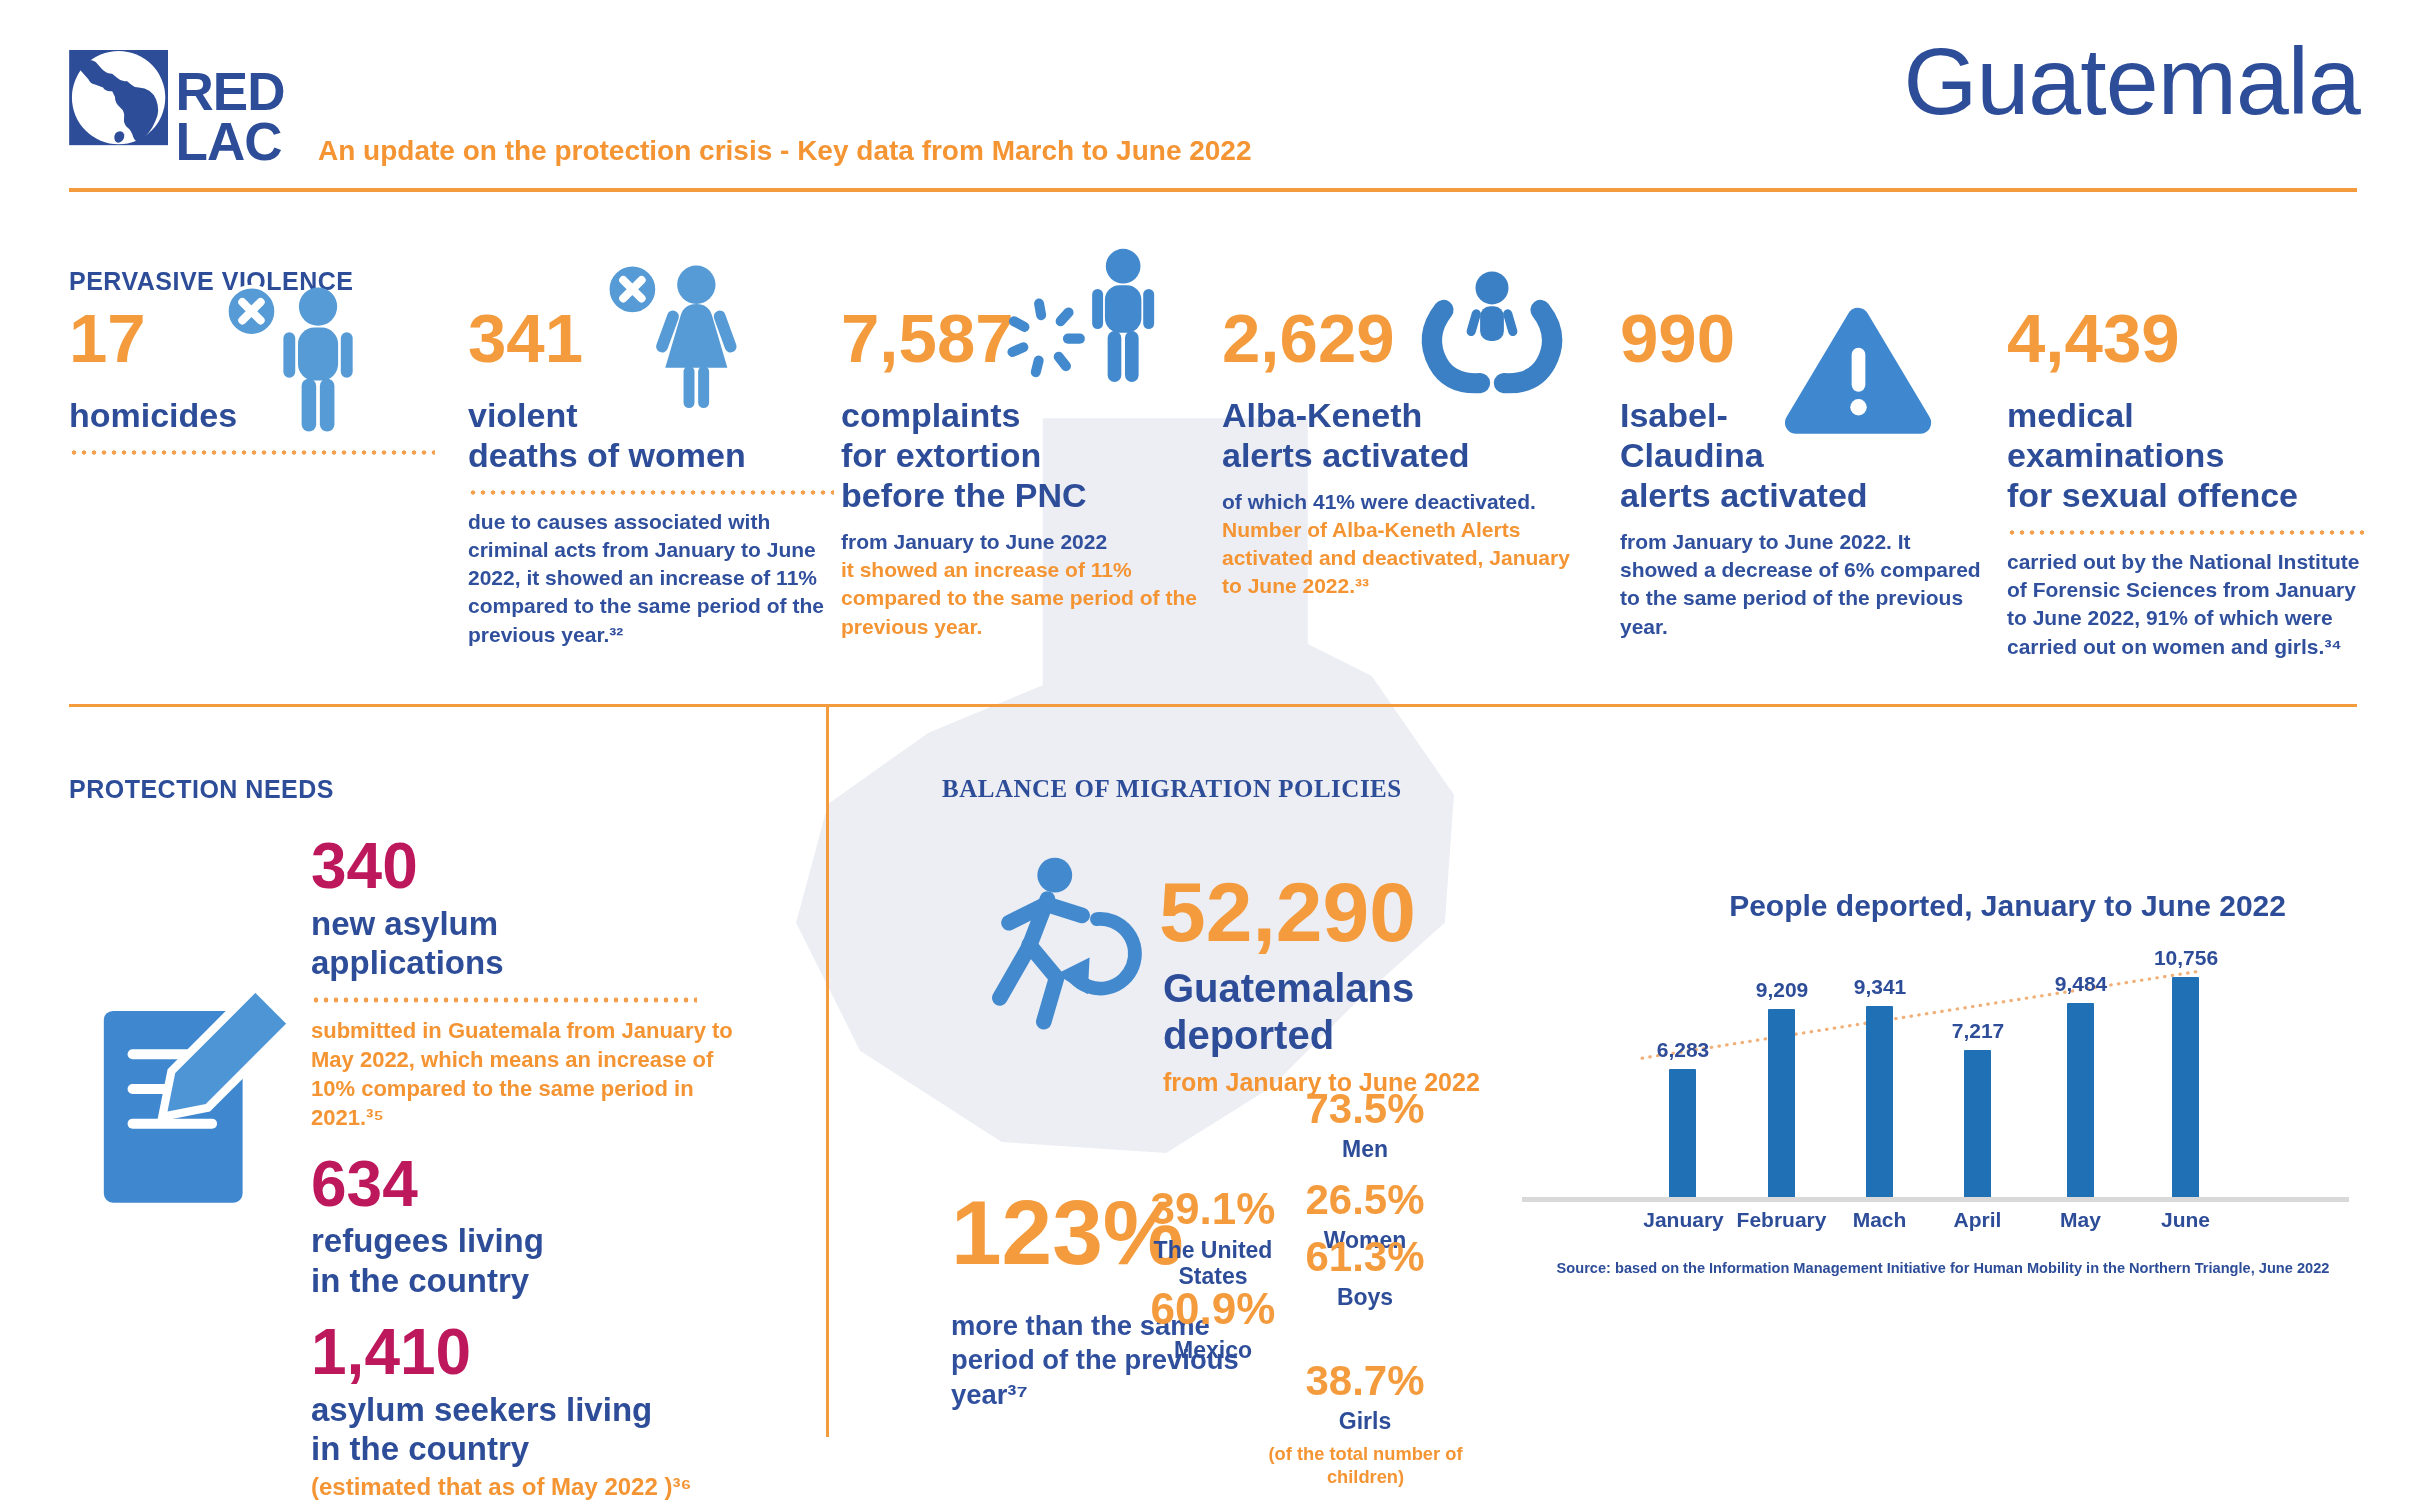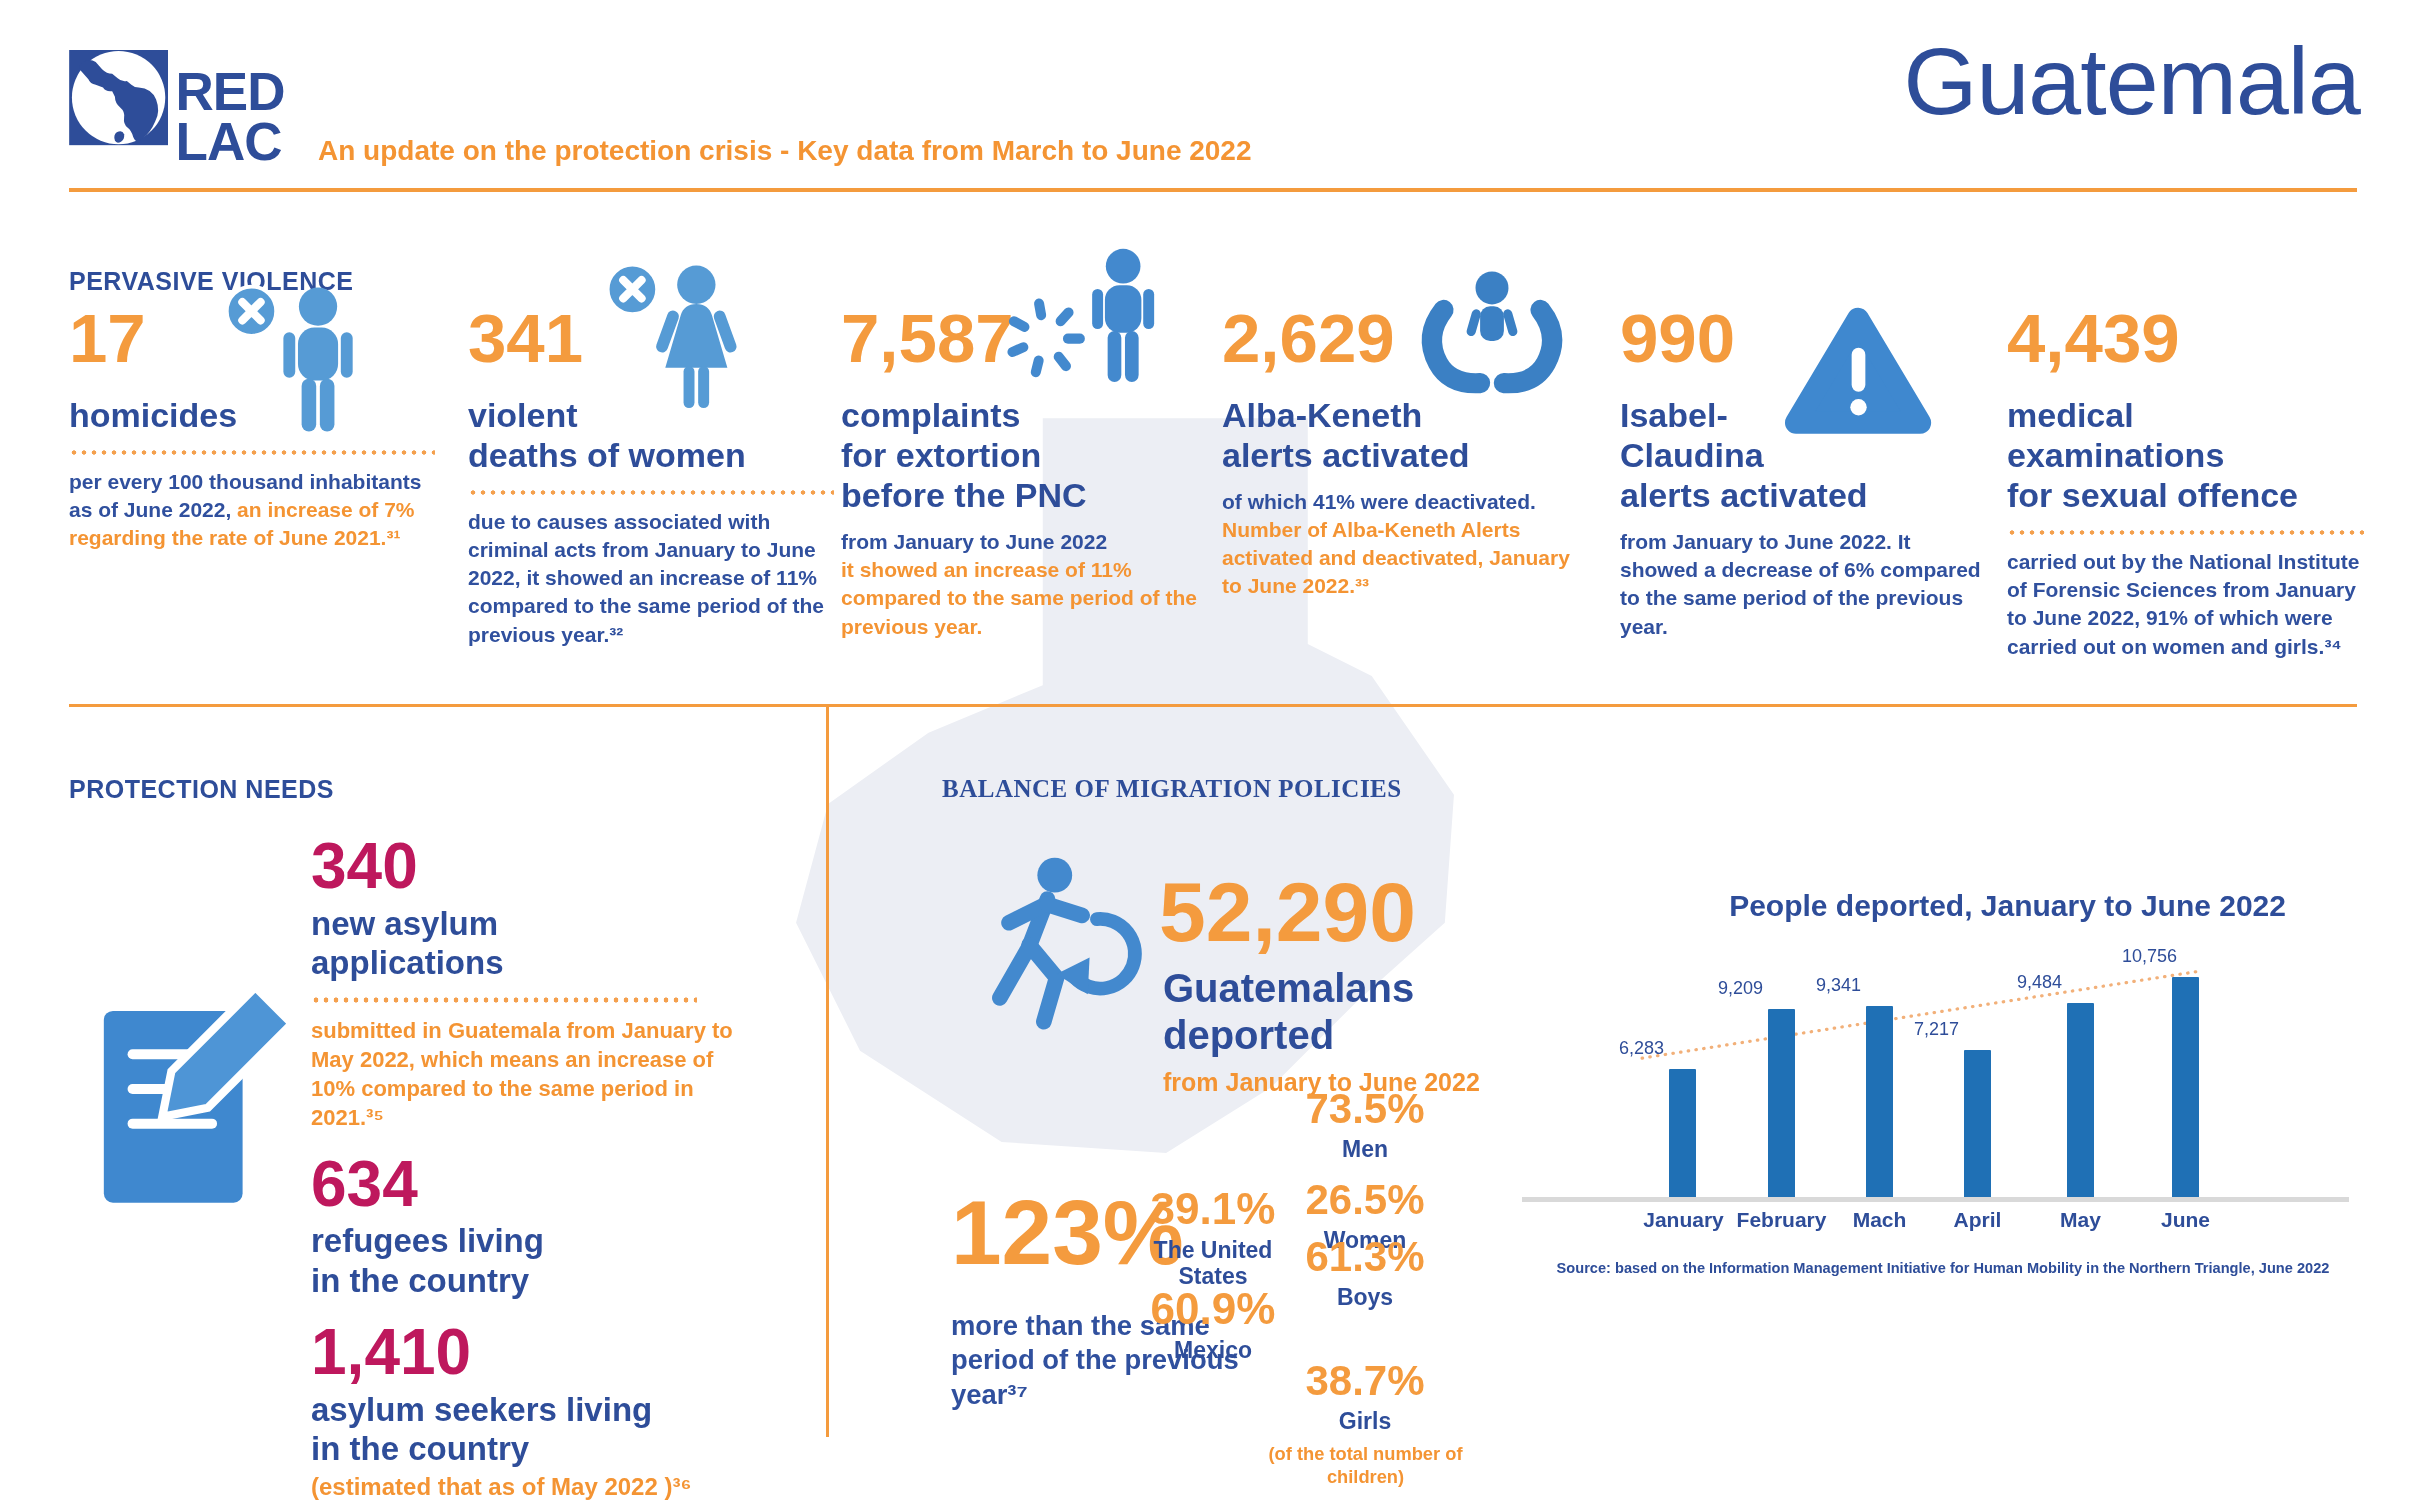--- a/index.html
+++ b/index.html
@@ -69,21 +69,21 @@
   .demo-lbl{font-size:23px;font-weight:bold;color:#2E4D99;margin-top:5.5px;}
   .m1{top:1088px;}.m2{top:1179px;}.m3{top:1236px;}.m4{top:1360px;}
   .demo-note{position:absolute;left:1251px;top:1443px;width:229px;text-align:center;
              font-size:18.3px;font-weight:bold;color:#F49433;line-height:1.25;}
 
   
   .chart-title{position:absolute;left:1609px;top:889px;width:677px;text-align:right;
                font-size:30px;font-weight:bold;color:#2E4D99;}
   .plot{position:absolute;left:1536px;top:963px;width:805px;height:236px;}
   .bar{position:absolute;bottom:0;border-radius:0.9px;}
-  .bar-val{position:absolute;width:128px;font-size:18px;font-weight:normal;color:#2E4D99;}
+  .bar-val{position:absolute;width:128px;text-align:center;font-size:21px;font-weight:bold;color:#2E4D99;}
   .bar-cat{position:absolute;width:137px;text-align:center;top:245px;font-size:21px;font-weight:bold;color:#2E4D99;}
   .baseline{position:absolute;left:1522px;top:1197px;width:827px;height:4.6px;background:#D9D9D9;}
   .chart-source{position:absolute;left:1536px;top:1260px;width:814px;text-align:center;
                 font-size:14.6px;font-weight:bold;color:#2E4D99;}
   .trend{position:absolute;left:0;top:0;pointer-events:none;}
 </style>
 </head>
 <body>
 
 <div class="page">
@@ -123,21 +123,20 @@
           <rect x="85" y="106" width="16" height="58" rx="8"></rect>
           <rect x="105" y="106" width="16" height="58" rx="8"></rect>
         </g>
         <circle cx="30" cy="32" r="27" fill="#569BD5" stroke="#ffffff" stroke-width="4"></circle>
         <path d="M20,22 l20,20 M40,22 l-20,20" stroke="#ffffff" stroke-width="9" stroke-linecap="round"></path>
       </svg>
     </div>
     <div class="big">17</div>
     <div class="lbl pre">homicides</div>
     <div class="dots"></div>
-    <p class="note pre"><span class="nb">per every 100 thousand inhabitants as of June 2022, </span><span class="no">an increase of 7% regarding the rate of June 2021.³¹</span></p>
   </div>
 
   <div class="stat s2" style="left:468px;">
     <div class="icon">
       <svg width="137" height="160" viewBox="0 0 150 175">
         <g fill="#569BD5">
           <circle cx="100" cy="27" r="21"></circle>
           <path d="M100,48 c9,0 15,5 17,12 l17,58 h-68 l17,-58 c2,-7 8,-12 17,-12 z"></path>
           <rect x="62" y="54" width="13" height="48" rx="6.5" transform="rotate(20 68 78)"></rect>
           <rect x="125" y="54" width="13" height="48" rx="6.5" transform="rotate(-20 132 78)"></rect>

